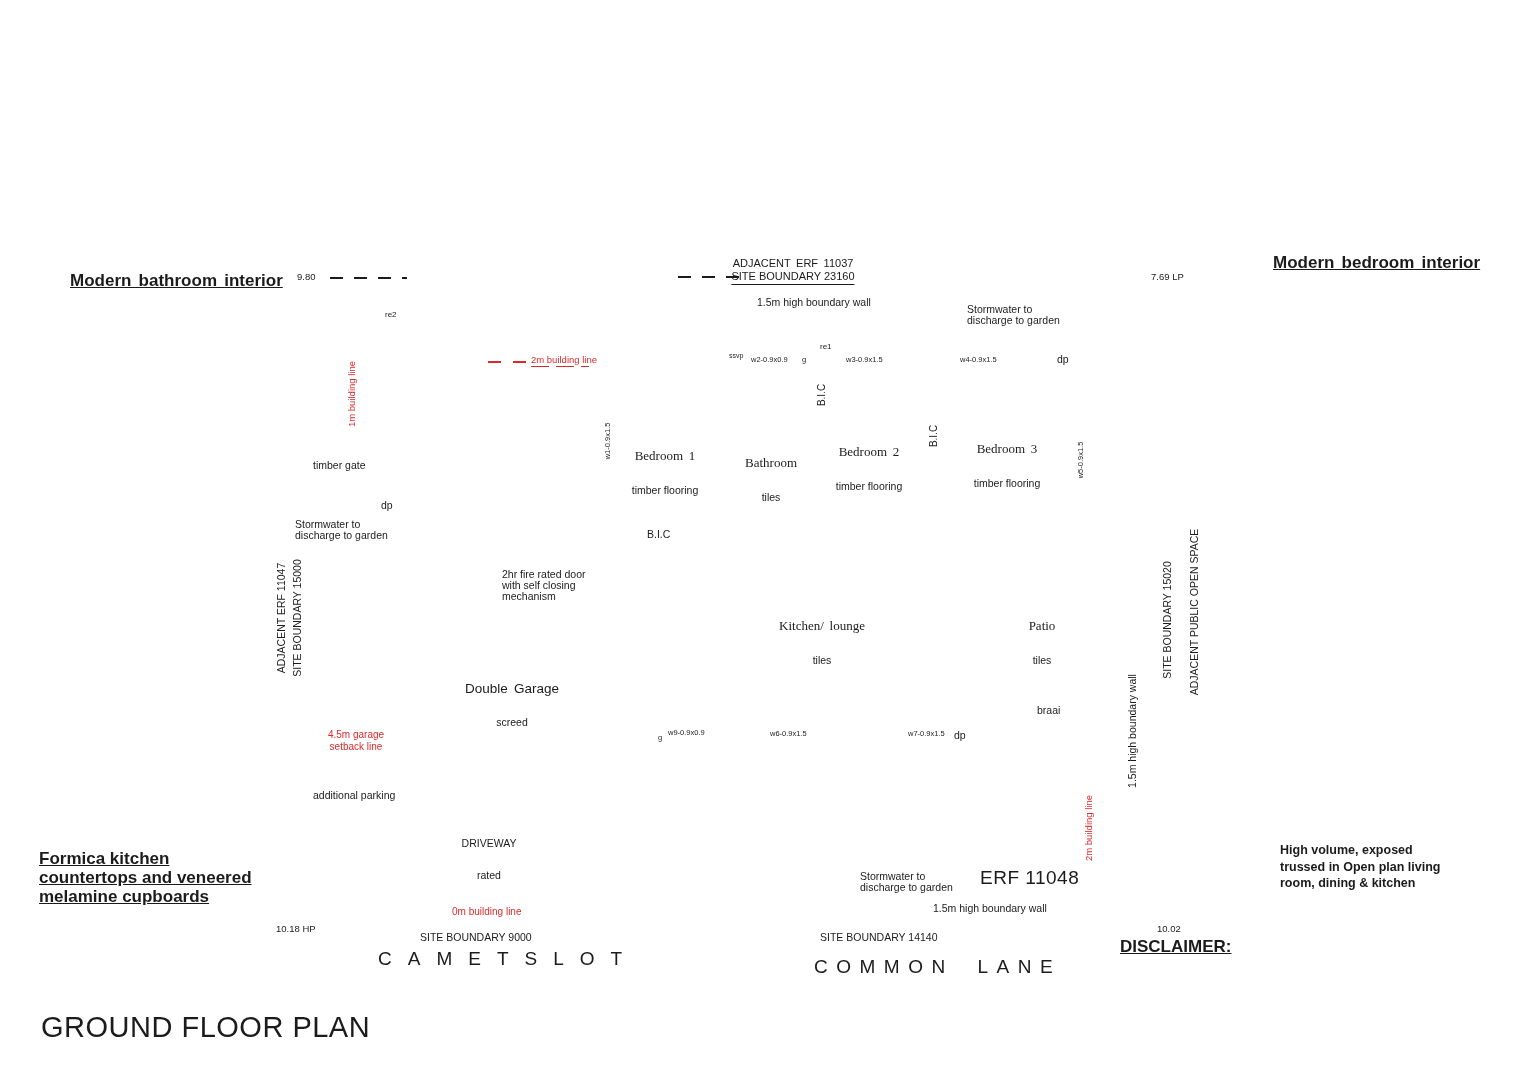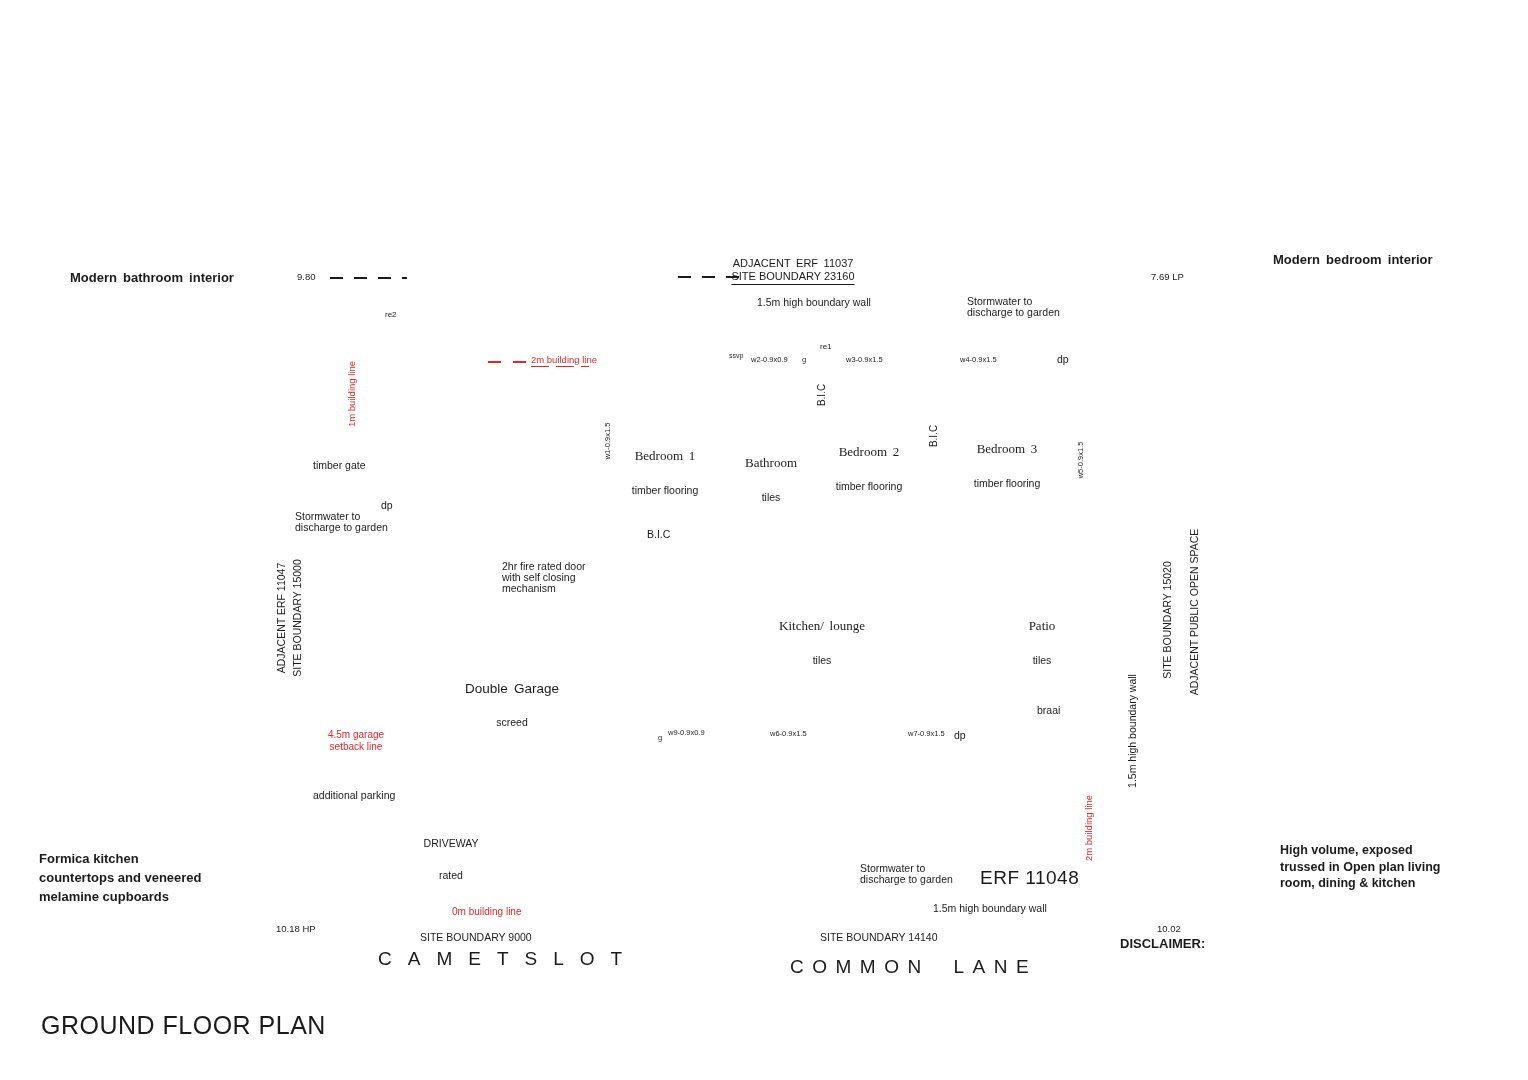--- a/index.html
+++ b/index.html
@@ -21,38 +21,38 @@
   .v{transform:translate(-50%,-50%) rotate(-90deg);white-space:nowrap;}
   .b{font-weight:bold;}
   .red{color:var(--red);}
   .ws{word-spacing:2.5px;}
   .f7{font-size:7px;}
   .f75{font-size:7.5px;}
   .f8{font-size:8px;}
   .f95{font-size:9.5px;}
   .f10{font-size:10px;}
   .f105{font-size:10.5px;}
-  .f115{font-size:13px;}
+  .f115{font-size:17px;text-decoration:underline;}
   .f11{font-size:11px;}
   .f125{font-size:12.5px;}
   .f13{font-size:13px;font-family:Liberation Serif, serif;}
   .f135{font-size:13.5px;}
   .f19{font-size:19px;letter-spacing:.5px;}
-  .f27{font-size:25px;letter-spacing:.5px;}
-  .lh11{line-height:11px;}
+  .f27{font-size:29px;letter-spacing:.5px;}
+  .lh11{line-height:11px;margin-top:8px;}
   .lh12{line-height:12px;}
   .lh145{line-height:19px;}
   .lh155{line-height:15.5px;}
   .lh165{line-height:16.5px;}
   .underl{border-bottom:1.2px solid var(--ink);padding-bottom:1px;}
   .dash{position:absolute;height:1.8px;background:repeating-linear-gradient(90deg,var(--ink) 0 13px,transparent 13px 24px);}
   .dash.rd{background:repeating-linear-gradient(90deg,var(--red) 0 13px,transparent 13px 25px);}
   .dash.rd-ul{background:repeating-linear-gradient(90deg,var(--red) 0 18px,transparent 18px 25px);height:1.4px;}
   .street-l{letter-spacing:16px;}
-  .street-r{letter-spacing:8.5px;word-spacing:10px;}
+  .street-r{letter-spacing:8.5px;word-spacing:10px;margin-left:24px;}
   .room .nm{display:block;}
   .room .fin{display:block;font-size:10.5px;margin-top:1px;}
 </style>
 </head>
 <body>
 
 <div id="canvas">
 
   <div class="lbl b f115 ws" style="left:70px;top:271px">Modern bathroom interior</div>
   <div class="lbl f95" style="left:297px;top:272px">9.80</div>
@@ -136,21 +136,21 @@
 
   <div class="lbl c red f10 lh12" style="left:356px;top:729px">4.5m garage
 setback line</div>
   <div class="lbl f75" style="left:658px;top:734px">g</div>
   <div class="lbl f75" style="left:668px;top:729px">w9-0.9x0.9</div>
   <div class="lbl f75" style="left:770px;top:730px">w6-0.9x1.5</div>
   <div class="lbl f75" style="left:908px;top:730px">w7-0.9x1.5</div>
   <div class="lbl f105" style="left:954px;top:729px">dp</div>
 
   <div class="lbl f105" style="left:313px;top:789px">additional parking</div>
-  <div class="lbl c room" style="left:451px;top:819px">
+  <div class="lbl c room" style="left:489px;top:819px">
     <span class="nm f105">DRIVEWAY</span>
     <span class="fin">rated</span>
   </div>
   <div class="lbl v red f95" style="left:1089px;top:828px">2m building line</div>
 
   <div class="lbl b f115 lh145" style="left:39px;top:849px">Formica kitchen
 countertops and veneered
 melamine cupboards</div>
   <div class="lbl f105 lh11" style="left:860px;top:863px">Stormwater to
 discharge to garden</div>

